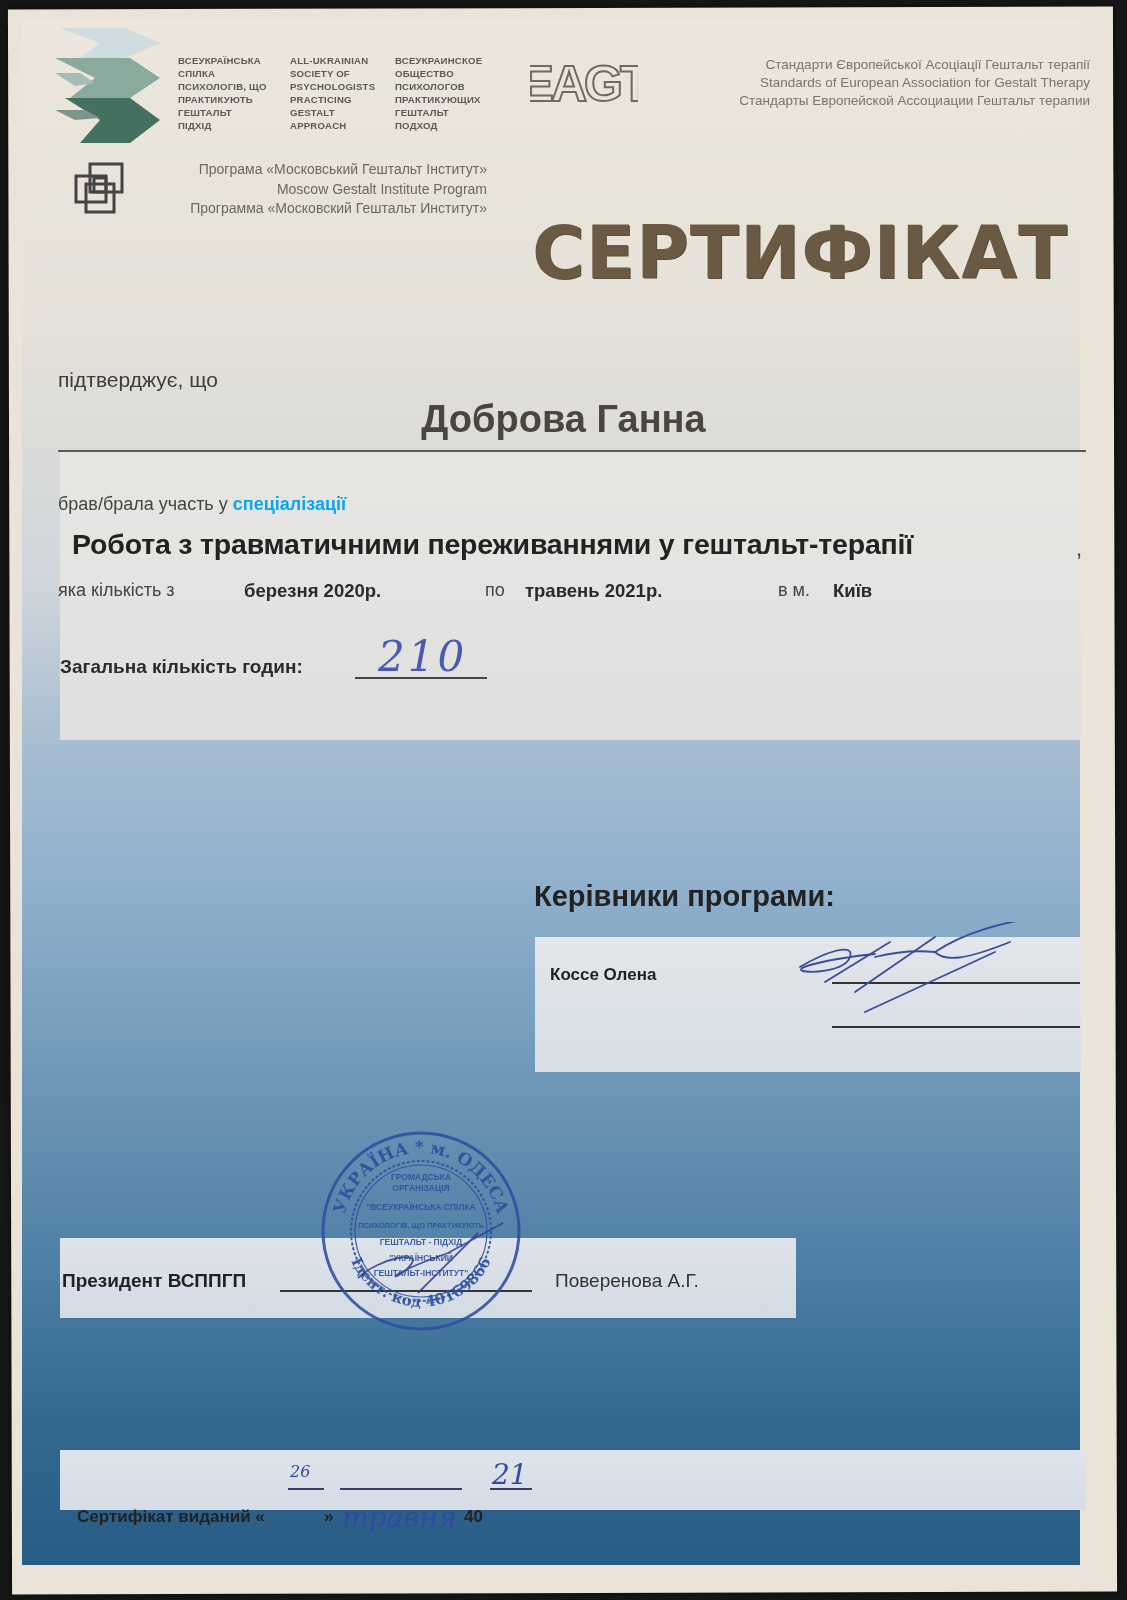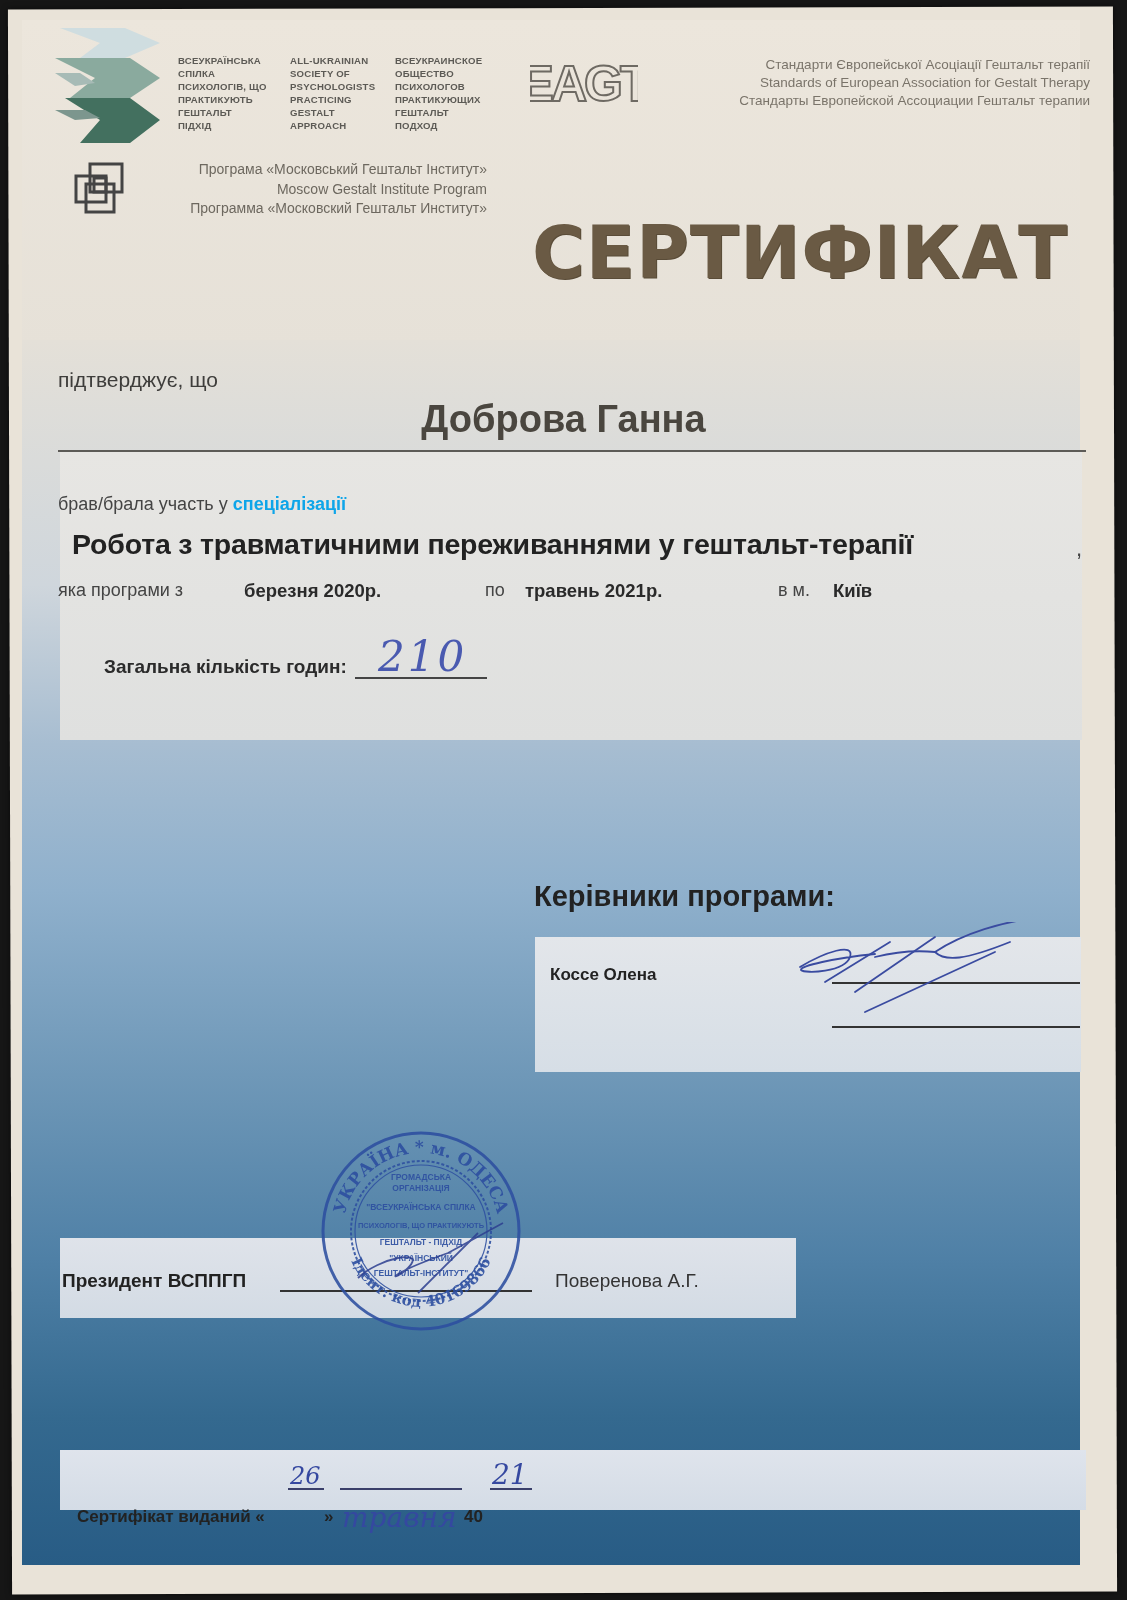--- a/index.html
+++ b/index.html
@@ -32,21 +32,21 @@
 
   .box-main { position:absolute; left:60px; top:452px; width:1022px; height:288px;
               background:linear-gradient(to bottom, #e7e6e3, #dfe0df); }
   .participated { position:absolute; left:58px; top:494px; font-size:18px; color:#444; }
   .participated b { color:#0ea5e9; }
   .course { position:absolute; left:72px; top:528px; font-size:28.5px; font-weight:bold; color:#222;
             letter-spacing:-.2px; }
   .course-comma { position:absolute; left:1076px; top:536px; font-size:22px; color:#444; }
   .period { position:absolute; top:580px; font-size:18px; color:#444; }
   .period b { color:#2a2a2a; font-size:18.5px; }
-  .hours-label { position:absolute; left:60px; top:656px; font-size:19px; font-weight:bold; color:#2b2b2b;padding-left:44px; }
+  .hours-label { position:absolute; left:60px; top:656px; font-size:19px; font-weight:bold; color:#2b2b2b; }
   .hours-line { position:absolute; left:355px; top:677px; width:132px; height:1.5px; background:#444; }
   .hours-val { position:absolute; left:378px; top:632px; font-size:42px; color:#4a5ab0;
                font-family:"DejaVu Serif", serif; font-style:italic; letter-spacing:3px; font-weight:lighter; }
 
   .leaders-title { position:absolute; left:534px; top:880px; font-size:29px; font-weight:bold; color:#222; }
   .box-lead { position:absolute; left:535px; top:937px; width:546px; height:135px;
               background:linear-gradient(to bottom, #e3e6ea, #d6dee6); }
   .lead-name { position:absolute; left:550px; top:965px; font-size:17px; font-weight:bold; color:#222; }
   .sig-line1 { position:absolute; left:832px; top:982px; width:248px; height:2px; background:#333; }
   .sig-line2 { position:absolute; left:832px; top:1026px; width:248px; height:2px; background:#333; }
@@ -134,21 +134,21 @@
 <div class="name">Доброва Ганна</div>
 <div class="box-main"></div>
 <div class="name-rule"></div>
 
 <div class="participated">
   <span>брав/брала участь у </span><b>спеціалізації</b>
 </div>
 <div class="course">Робота з травматичними переживаннями у гештальт-терапії</div>
 <div class="course-comma">,</div>
 
-<div class="period" style="left:58px">яка програми  з</div>
+<div class="period" style="left:58px">яка кількість  з</div>
 <div class="period" style="left:244px"><b>березня 2020р.</b></div>
 <div class="period" style="left:485px">по</div>
 <div class="period" style="left:525px"><b>травень 2021р.</b></div>
 <div class="period" style="left:778px">в  м.</div>
 <div class="period" style="left:833px"><b>Київ</b></div>
 
 <div class="hours-label">Загальна кількість годин:</div>
 <div class="hours-val">210</div>
 <div class="hours-line"></div>
 
@@ -197,20 +197,20 @@
     <text x="103" y="148">ГЕШТАЛЬТ-ІНСТИТУТ"</text>
   </g>
   <g fill="none" stroke="#2d3f90" stroke-width="1.8" opacity=".85">
     <path d="M40,150 C60,130 110,120 90,140 C75,155 60,150 130,125 L185,95"></path>
     <path d="M100,165 L160,105"></path>
   </g>
 </svg>
 
 <div class="box-date"></div>
 <div class="date-label">Сертифікат виданий «</div>
-<div class="date-hand" style="left:290px; top:1462px; font-size:24px;">26</div>
+<div class="date-hand" style="left:290px; top:1462px; font-size:16px;">26</div>
 <div class="date-ul" style="left:288px; top:1488px; width:36px;"></div>
 <div class="date-label" style="left:324px;">»</div>
 <div class="date-hand" style="left:342px; top:1458px; font-size:28px;margin-top:43px;">травня</div>
 <div class="date-ul" style="left:340px; top:1488px; width:122px;"></div>
 <div class="date-label" style="left:464px;">40</div>
 <div class="date-hand" style="left:492px; top:1458px; font-size:28px;">21</div>
 <div class="date-ul" style="left:490px; top:1488px; width:42px;"></div>
 
 </body></html>

